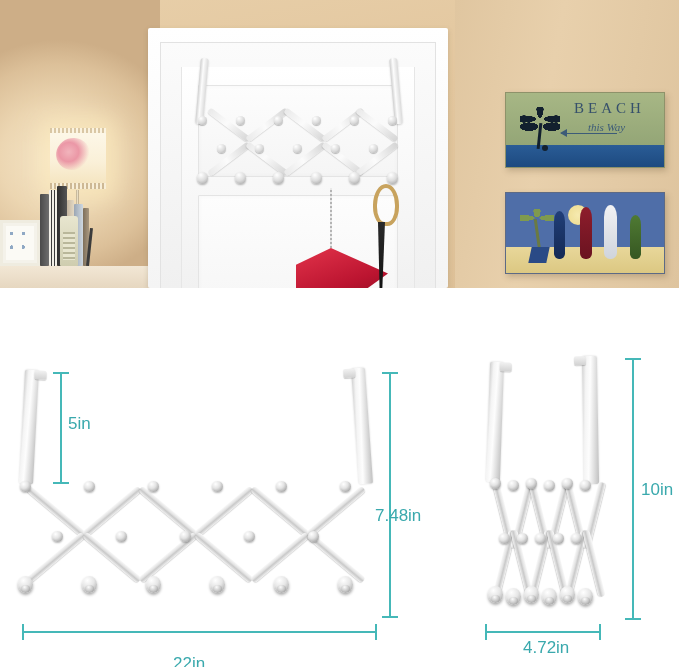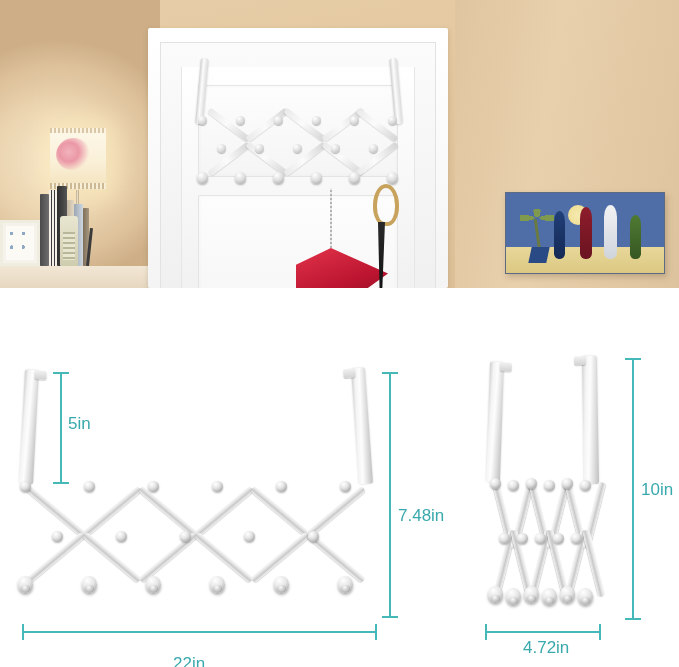--- a/index.html
+++ b/index.html
@@ -318,20 +318,31 @@
       <div class="pegbot" style="left:115px;top:110px"></div>
       <div class="pegbot" style="left:153px;top:110px"></div>
       <div class="pegbot" style="left:191px;top:110px"></div>
     </div>
 
     <div class="chain"></div>
     <div class="redbag"></div>
     <div class="gold-handle"></div>
     <div class="blk-strap"></div>
 
+    <div class="art art-top">
+      <div class="sky"></div>
+      <div class="sea"></div>
+      <div class="palm-top"></div>
+      <div class="palm-trunk"></div>
+      <div class="coconut"></div>
+      <div class="beach-word">BEACH</div>
+      <div class="thisway">this Way</div>
+      <div class="arrow-line"></div>
+      <div class="arrow-head"></div>
+    </div>
 
     <div class="art art-bot">
       <div class="sand"></div>
       <div class="sun"></div>
       <div class="p2-top"></div>
       <div class="p2-trunk"></div>
       <div class="chairb"></div>
       <div class="board bd1"></div>
       <div class="board bd2"></div>
       <div class="board bd3"></div>
@@ -382,21 +393,21 @@
       <div class="peg" style="left:82px;top:228px"></div>
       <div class="peg" style="left:146px;top:228px"></div>
       <div class="peg" style="left:210px;top:228px"></div>
       <div class="peg" style="left:274px;top:228px"></div>
       <div class="peg" style="left:338px;top:228px"></div>
 
       <div class="dimv" style="left:60px;top:24px;height:112px"></div>
       <div class="dimlbl" style="left:68px;top:66px">5in</div>
 
       <div class="dimv" style="left:389px;top:24px;height:246px"></div>
-      <div class="dimlbl" style="left:398px;top:158px">7.48in</div>
+      <div class="dimlbl" style="left:375px;top:158px">7.48in</div>
 
       <div class="dimh" style="left:22px;top:283px;width:355px"></div>
       <div class="dimlbl" style="left:173px;top:306px">22in</div>
     </div>
 
     <div>
 
       <div class="bar" style="left:488px;top:14px;width:14px;height:120px;transform:rotate(2deg)">
         <div class="lip" style="left:10px"></div>
       </div>

